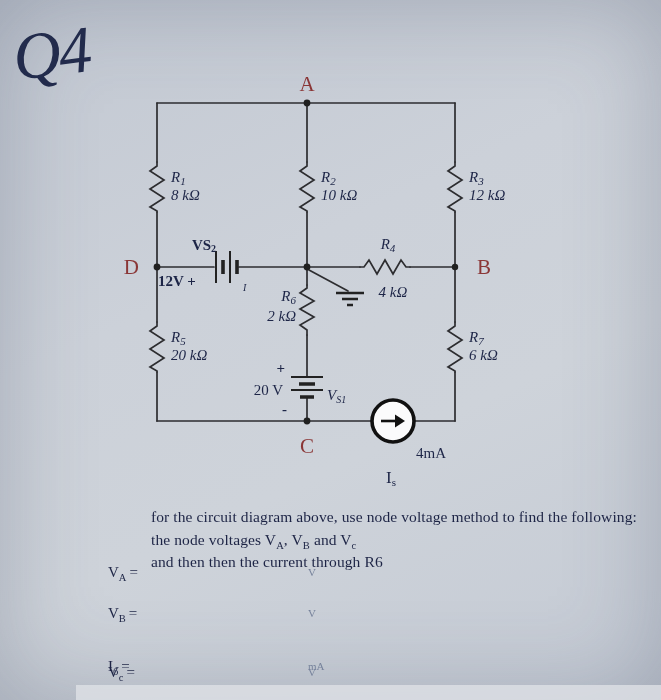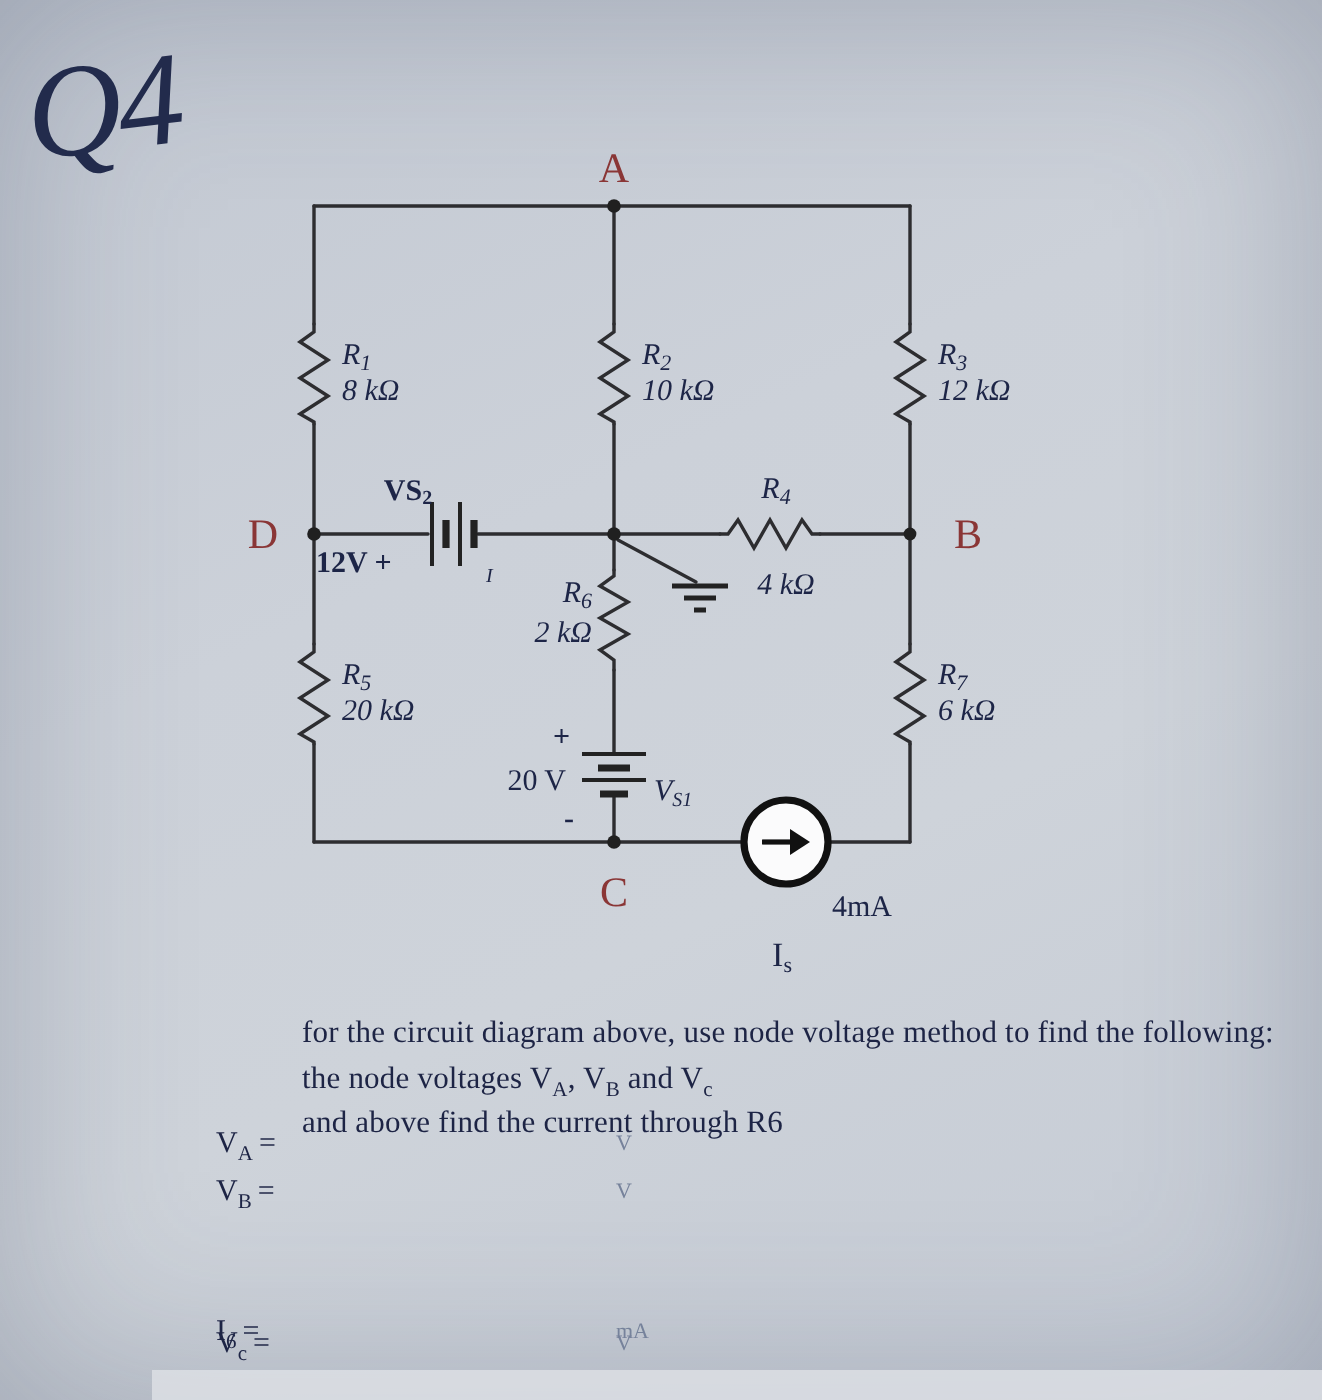--- a/index.html
+++ b/index.html
@@ -126,27 +126,27 @@
     <text class="src" x="283" y="395" text-anchor="end">20 V</text>
     <text class="lbl" x="327" y="400"><tspan>V</tspan><tspan class="ts-sub2" dy="3">S1</tspan></text>
     <text class="plus" x="287" y="414" text-anchor="end">-</text>
 
     <text class="src" x="431" y="458" text-anchor="middle">4mA</text>
     <text class="is-lbl" x="391" y="483" text-anchor="middle"><tspan>I</tspan><tspan class="ts-sub" dy="3">s</tspan></text>
   </svg>
 
   <div class="prob-line" style="top:508px">for the circuit diagram above, use node voltage method to find the following:</div>
   <div class="prob-line" style="top:531px"><span>the node voltages V</span><sub>A</sub><span>, V</span><sub>B</sub><span> and V</span><sub>c</sub></div>
-  <div class="prob-line" style="top:553px">and above find the current through R6</div>
+  <div class="prob-line" style="top:553px">and then then the current through R6</div>
 
   <div class="answer-row" style="top:564px">
     <span class="ans-label"><span>V</span><sub>A</sub><span class="eq">=</span></span>
     <span class="ans-unit">V</span>
   </div>
-  <div class="answer-row" style="top:588px">
+  <div class="answer-row" style="top:605px">
     <span class="ans-label"><span>V</span><sub>B</sub><span class="eq">=</span></span>
     <span class="ans-unit">V</span>
   </div>
   <div class="answer-row" style="top:664px">
     <span class="ans-label"><span>V</span><sub>c</sub><span class="eq">=</span></span>
     <span class="ans-unit">V</span>
   </div>
   <div class="answer-row" style="top:658px">
     <span class="ans-label"><span>I</span><sub>6</sub><span class="eq">=</span></span>
     <span class="ans-unit">mA</span>

